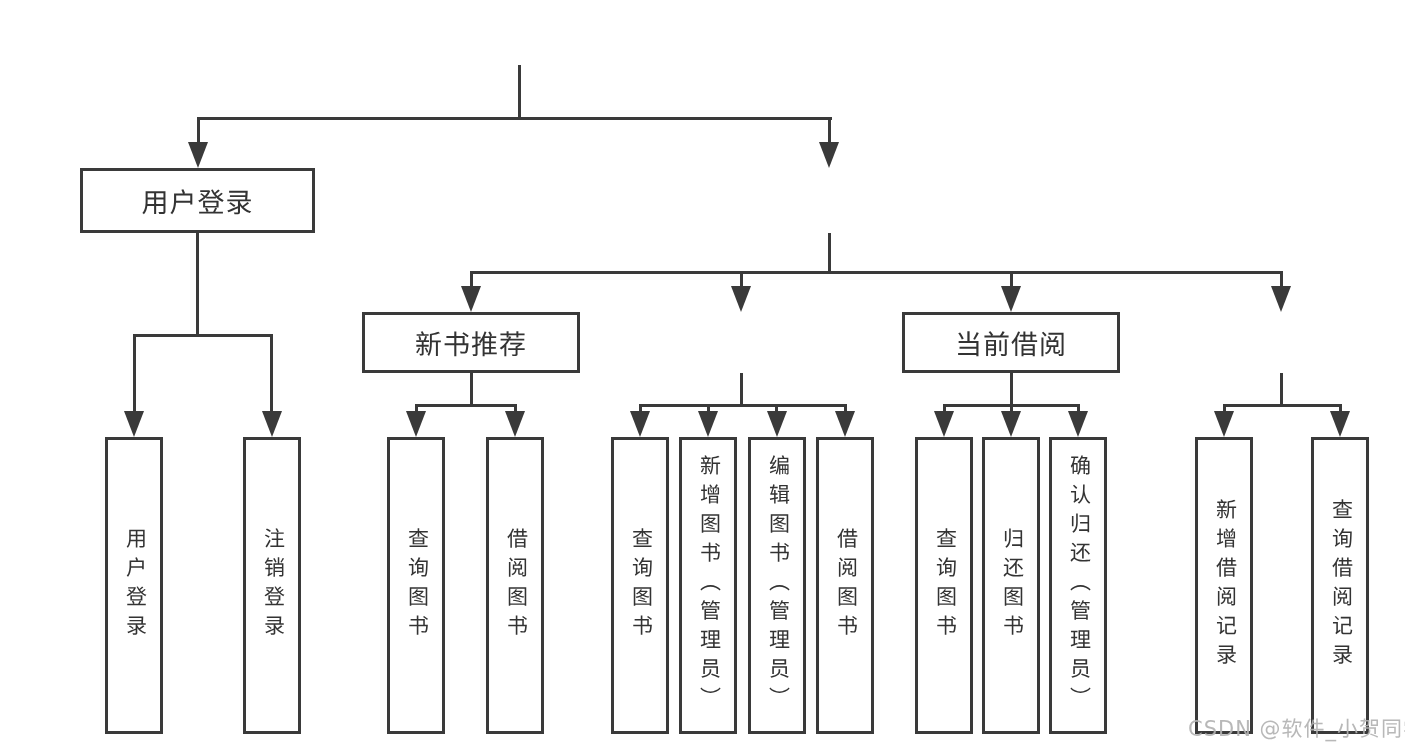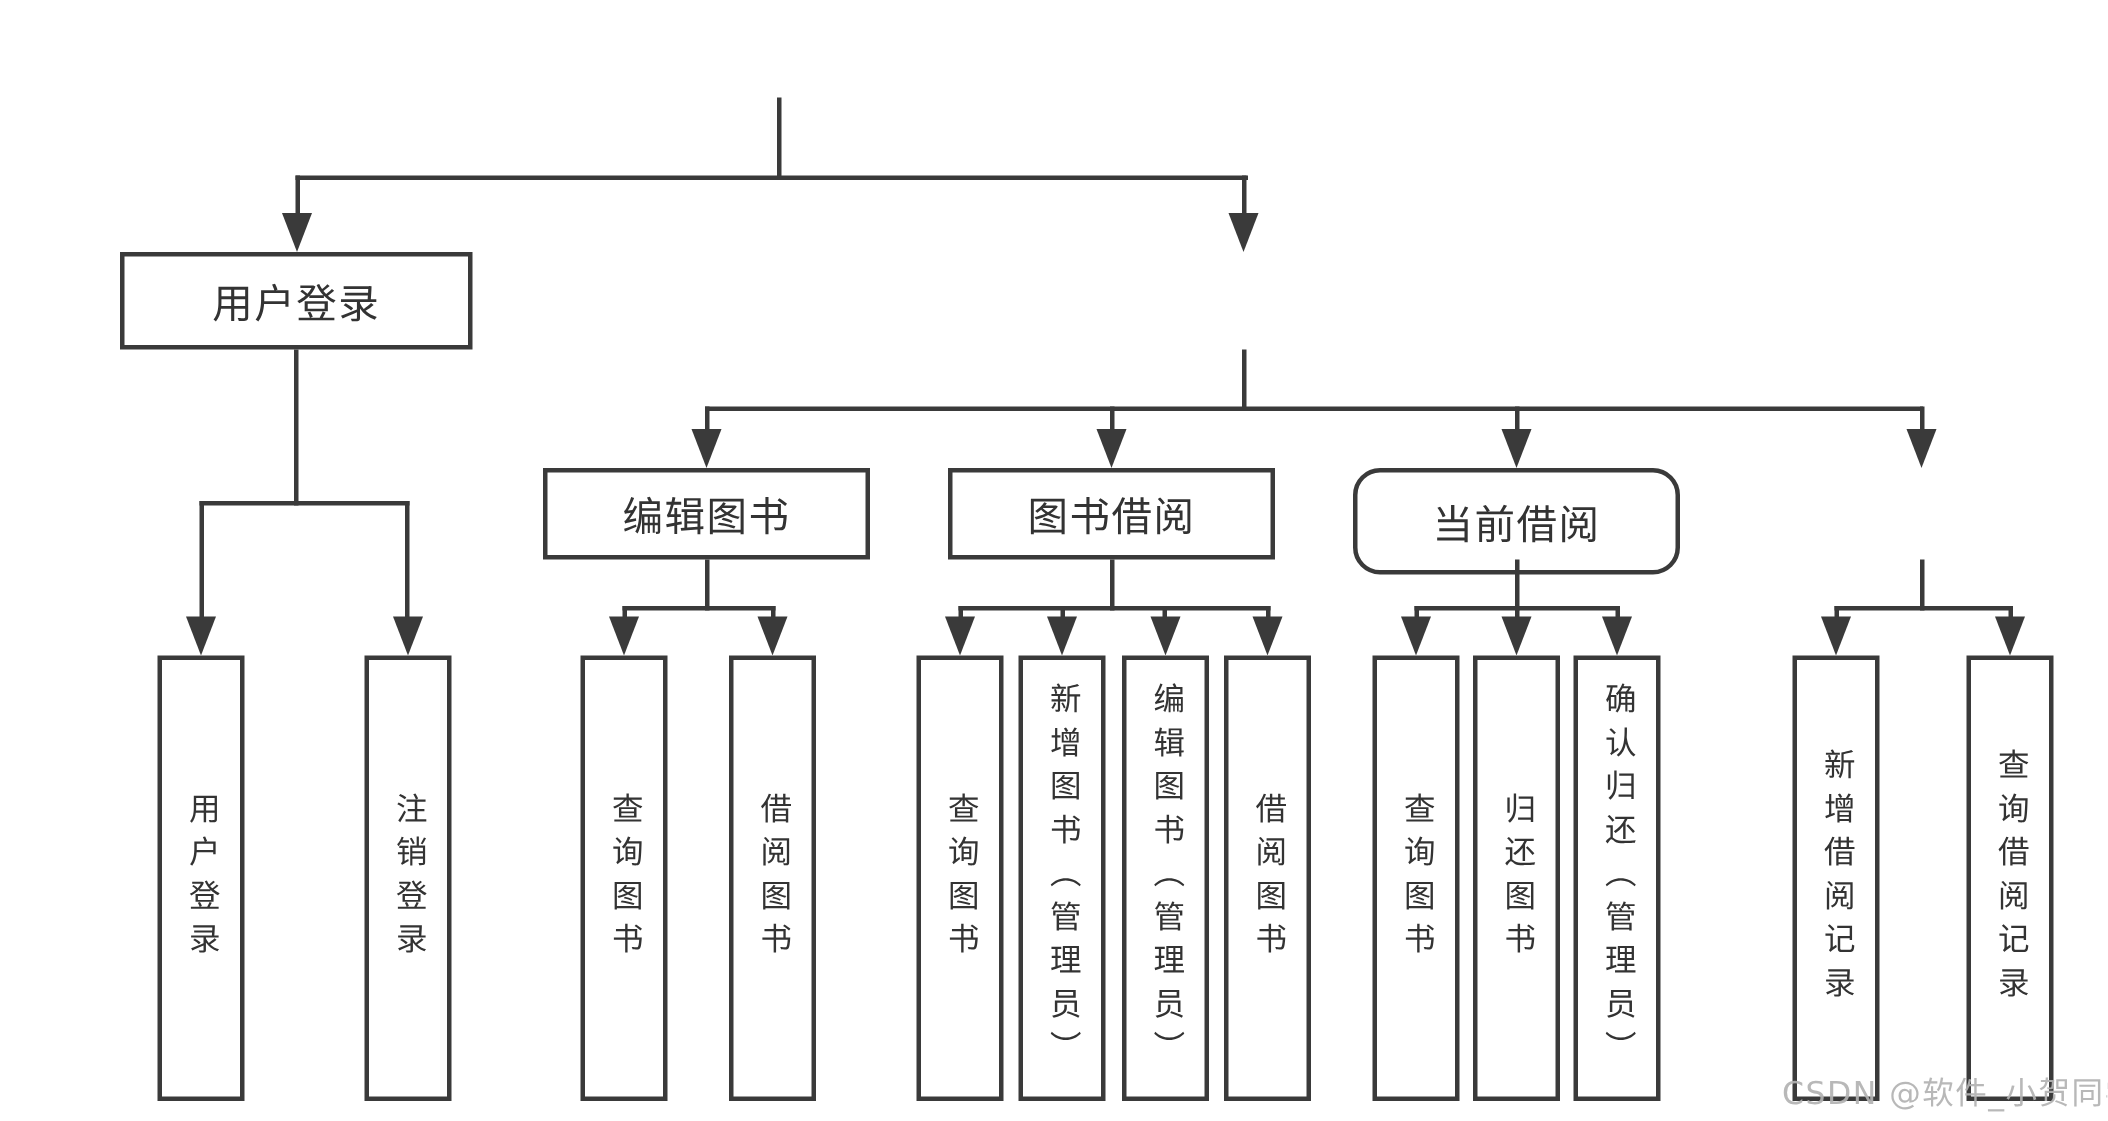--- a/index.html
+++ b/index.html
@@ -76,26 +76,23 @@
   <div class="line" style="left:470px;top:271px;width:3px;height:18px;"></div>
   <div class="arrow" style="left:461px;top:286px;"></div>
   <div class="line" style="left:740px;top:271px;width:3px;height:18px;"></div>
   <div class="arrow" style="left:731px;top:286px;"></div>
   <div class="line" style="left:1010px;top:271px;width:3px;height:18px;"></div>
   <div class="arrow" style="left:1001px;top:286px;"></div>
   <div class="line" style="left:1280px;top:271px;width:3px;height:18px;"></div>
   <div class="arrow" style="left:1271px;top:286px;"></div>
 
   <div class="box hlabel" style="left:362px;top:312px;width:218px;height:61px;">
-    <span>编辑图书</span>
+    <span>新书推荐</span>
   </div>
-  <div class="box hlabel" style="left:632px;top:312px;width:218px;height:61px;">
-    <span>图书借阅</span>
-  </div>
-  <div class="box hlabel" style="left:902px;top:312px;width:218px;height:71px;border-radius:18px;">
+  <div class="box hlabel" style="left:902px;top:312px;width:218px;height:61px;">
     <span>当前借阅</span>
   </div>
 
   <div class="line" style="left:470px;top:373px;width:3px;height:34px;"></div>
   <div class="line" style="left:415px;top:404px;width:102px;height:3px;"></div>
   <div class="line" style="left:415px;top:404px;width:3px;height:12px;"></div>
   <div class="arrow" style="left:406px;top:411px;"></div>
   <div class="line" style="left:514px;top:404px;width:3px;height:12px;"></div>
   <div class="arrow" style="left:505px;top:411px;"></div>
 

